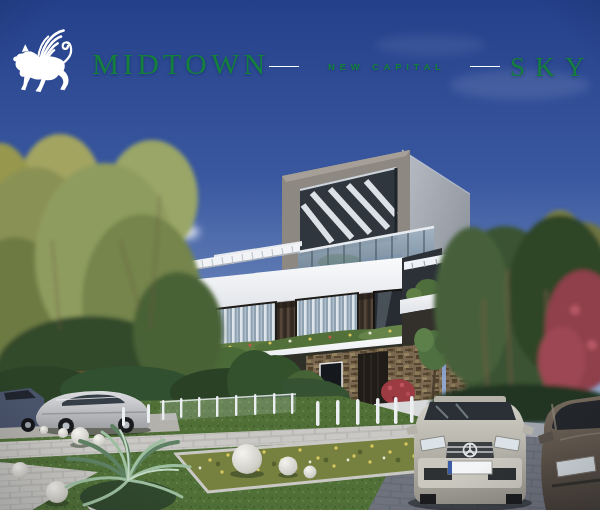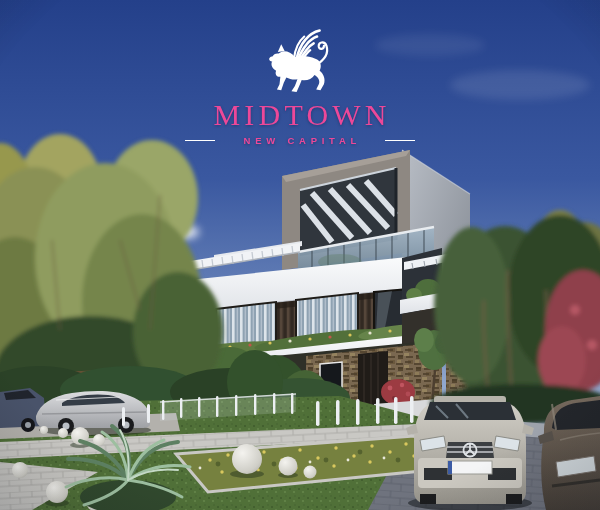--- a/index.html
+++ b/index.html
@@ -1,21 +1,21 @@
 <!DOCTYPE html>
 <html><head>
 <meta charset="utf-8">
 <title>Midtown Sky</title>
 <style>
   html,body{margin:0;padding:0;background:#10141c;}
   .stage{position:relative;width:600px;height:510px;overflow:hidden;
          font-family:"Liberation Serif", serif;}
   .scene-svg{position:absolute;inset:0;display:block;}
   .logo-block{position:absolute;top:28px;left:0;right:0;display:flex;
-              flex-direction:column;align-items:center;color:#ec4899;
+              flex-direction:row;align-items:center;color:#15803d;
               text-shadow:0 1px 3px rgba(10,20,50,.35);user-select:none;}
   .logo-emblem{display:block;margin-bottom:2px;}
   .logo-name{font-size:30px;line-height:1;letter-spacing:.14em;font-weight:400;
              padding-left:.14em;}
   .logo-sub{display:flex;align-items:center;gap:24px;margin-top:5px;}
   .logo-sub .dash{display:inline-block;width:30px;height:1.5px;background:#fff;}
   .logo-sub .sub-text{font-family:"Liberation Sans",sans-serif;font-size:9.5px;
              letter-spacing:.5em;padding-left:.5em;font-weight:700;}
   .logo-tagline{font-size:27px;line-height:1;letter-spacing:.38em;
              padding-left:.38em;margin-top:6px;font-weight:400;}
@@ -518,15 +518,16 @@
       <path stroke="none" d="M24,28 L28,19 L32,27 Z"></path>
       <path stroke="none" d="M19,33 C14,33 12,37 16,39 C18,40 21,38 21,35 Z"></path>
     </g>
   </svg>
   <div class="logo-name">MIDTOWN</div>
   <div class="logo-sub">
     <span class="dash"></span>
     <span class="sub-text">NEW CAPITAL</span>
     <span class="dash"></span>
   </div>
+  <div class="logo-tagline">SKY</div>
 </div>
 
 </div>
 
 </body></html>

